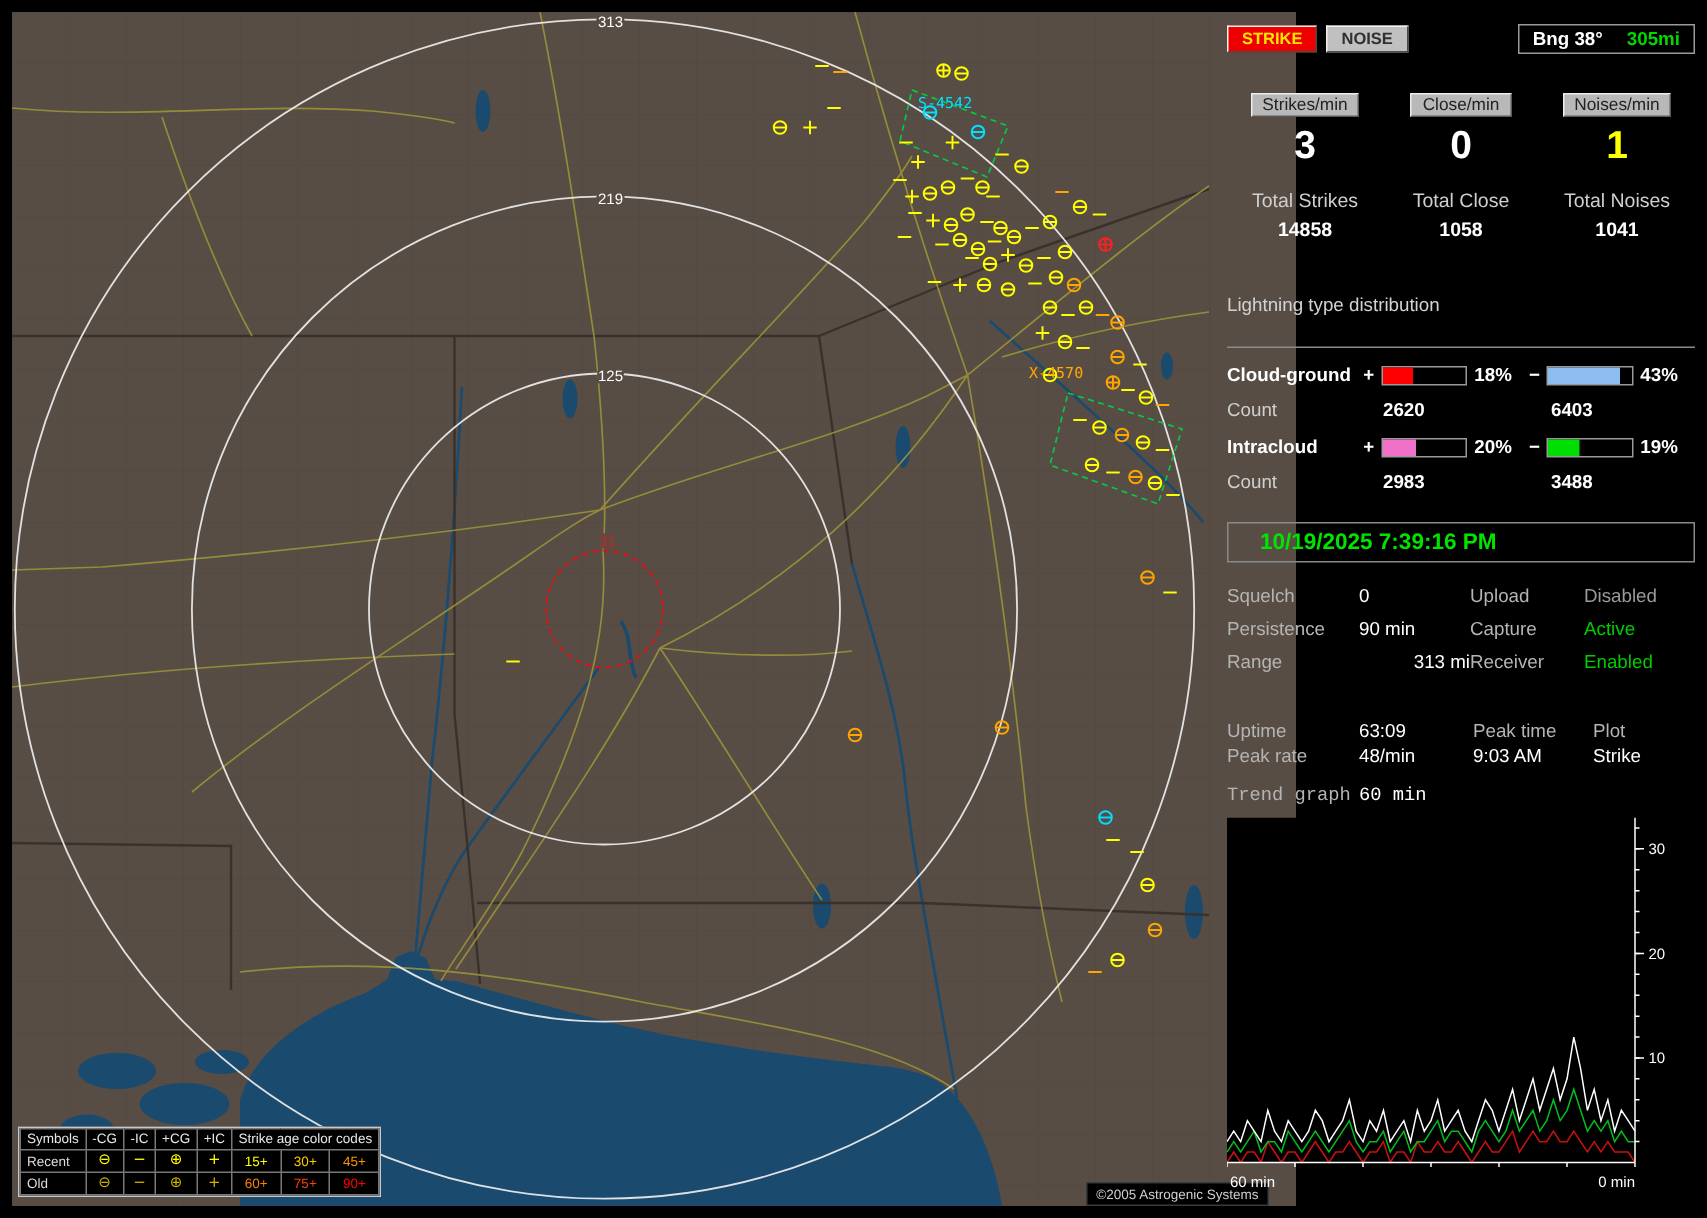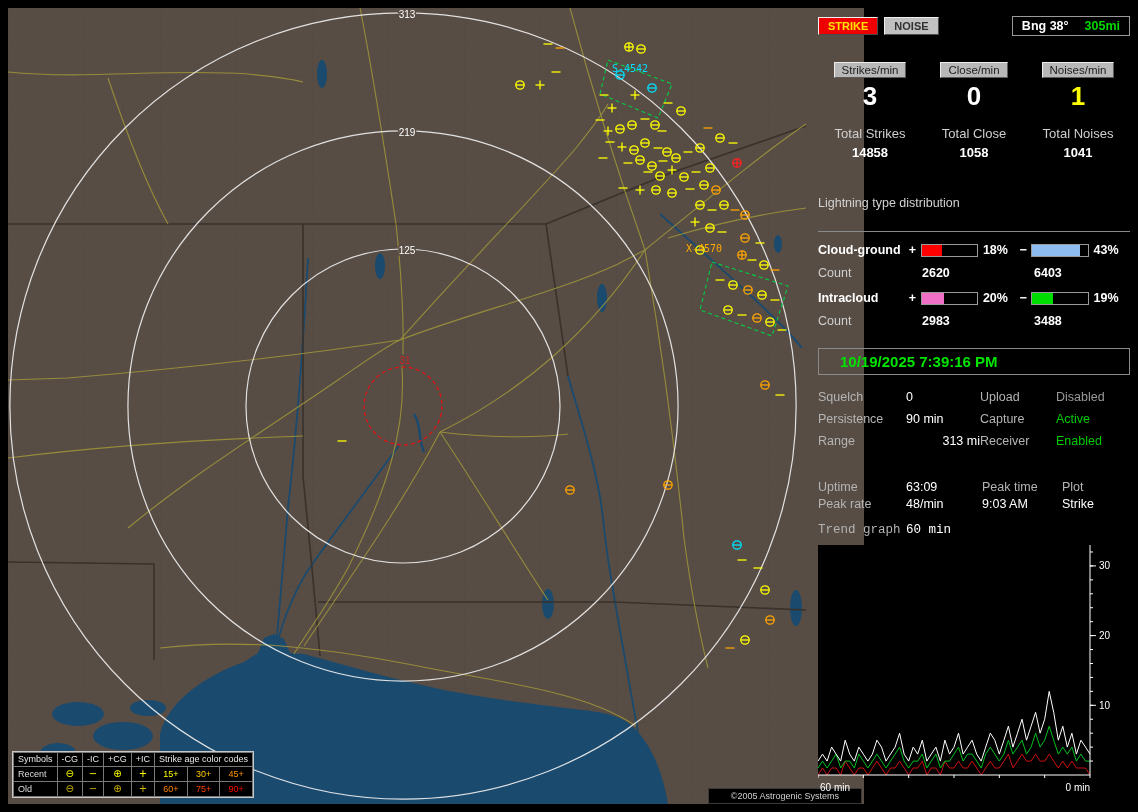--- a/index.html
+++ b/index.html
@@ -11,22 +11,22 @@
   #map{position:absolute;left:8px;top:8px;width:856px;height:796px;background:#584d45;overflow:hidden;}
   #map-svg{position:absolute;left:0;top:0;}
 
   #legend{position:absolute;left:4px;bottom:6px;background:#000;border:1px solid #c8c8c8;}
   #legend table{border-collapse:collapse;font-size:9px;line-height:1;color:#ddd;}
   #legend td,#legend th{border:1px solid #787878;padding:2px 4px;font-weight:normal;white-space:nowrap;text-align:center;}
   #legend th{color:#e8e8e8;}
   #legend .lg-left{text-align:left;}
   #legend .lg-glyph{font-family:"DejaVu Sans",sans-serif;font-size:10px;}
 
-  #copyright{position:absolute;right:2px;bottom:0;background:#000;border:1px solid #3a3a3a;
-             color:#cfcfcf;font-size:9px;padding:2px 22px;}
+  #copyright{position:absolute;right:18px;bottom:0;background:#000;border:1px solid #3a3a3a;
+             color:#cfcfcf;font-size:9px;padding:2px 6px;}
 
   
   #side{position:absolute;left:818px;top:8px;width:312px;height:796px;color:#c8c8c8;font-size:12.5px;}
 
   .topbar{display:flex;align-items:center;margin-top:8px;}
   .btn3d{border:1px solid;border-color:#f0f0f0 #4a4a4a #4a4a4a #f0f0f0;font-size:11px;font-weight:bold;
          padding:2px 9px;font-family:"Liberation Sans",sans-serif;cursor:default;}
   #btn-strike{color:#ffe400;}
   #btn-noise{color:#303030;margin-left:6px;}
   .bng-box{margin-left:auto;border:1px solid #9a9a9a;background:#000;padding:2px 9px;font-weight:bold;

